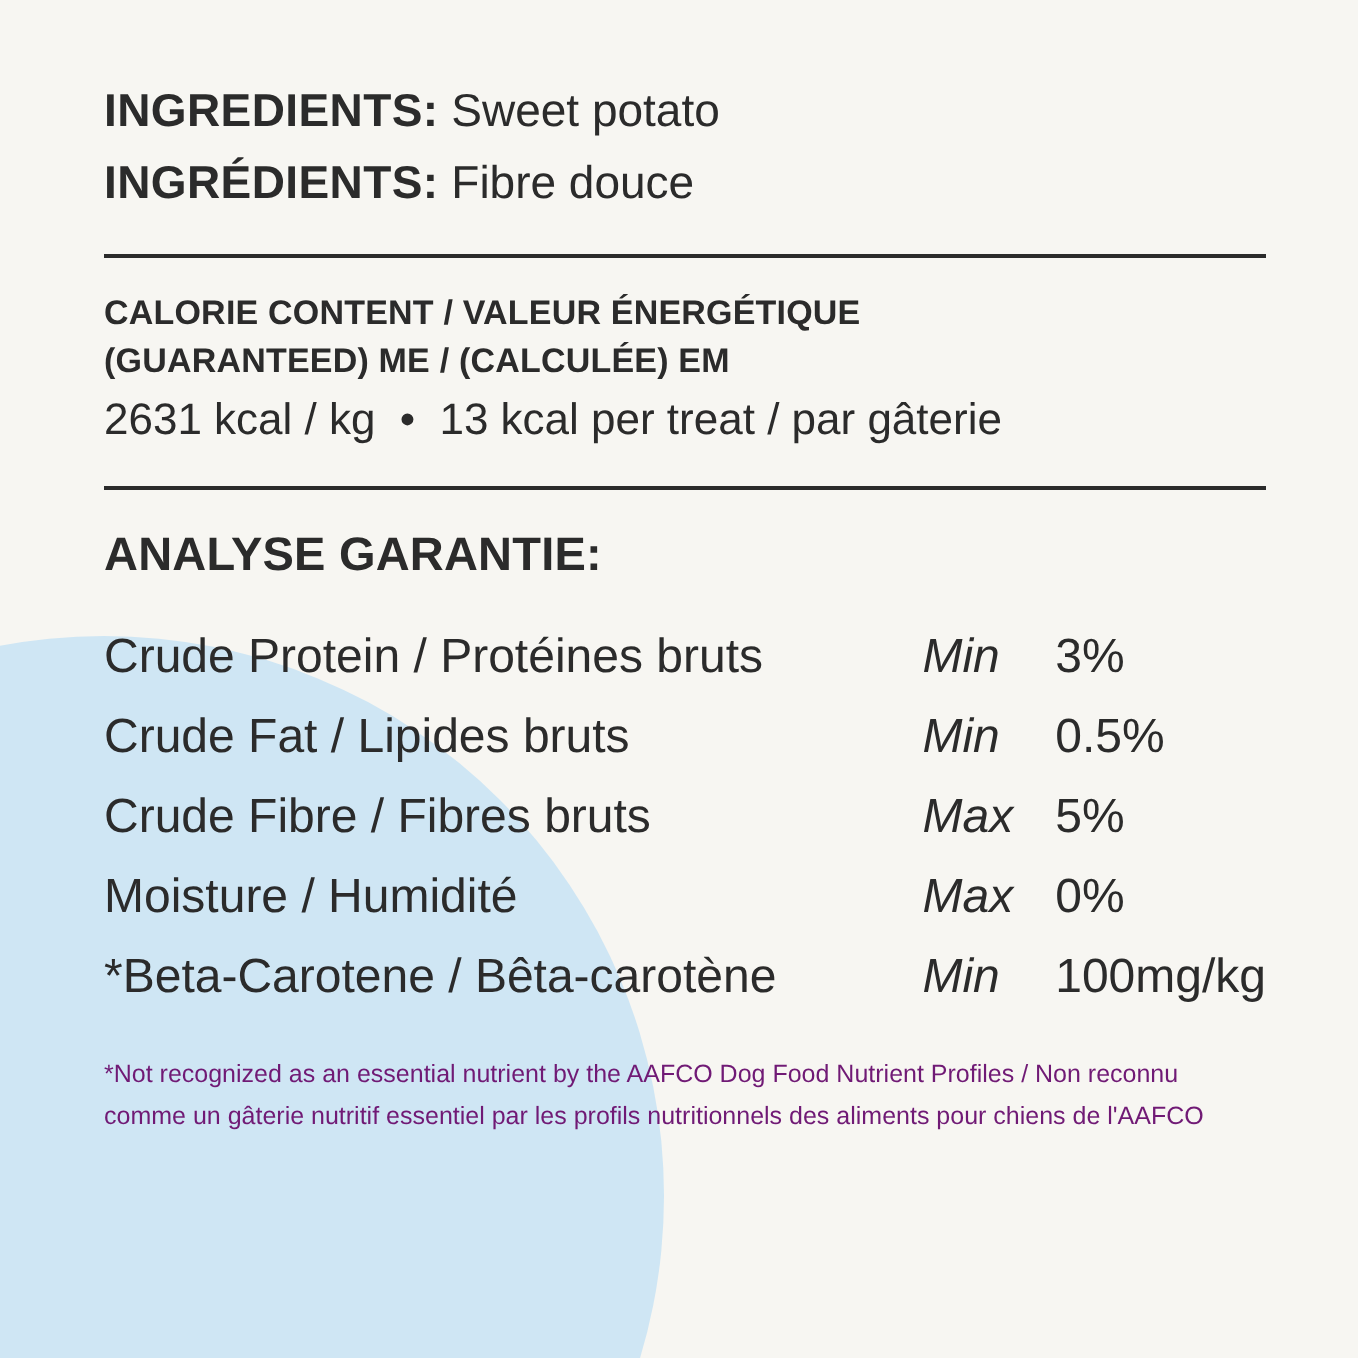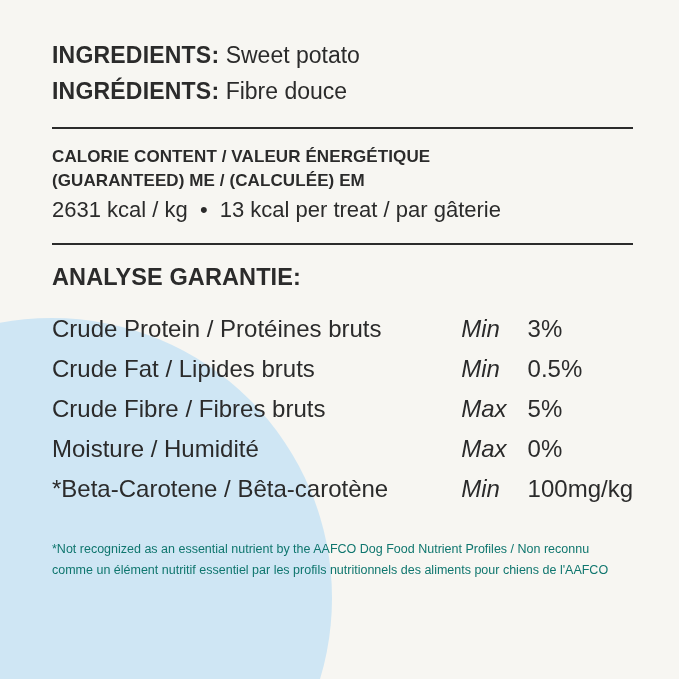--- a/index.html
+++ b/index.html
@@ -92,24 +92,24 @@
     font-size: 24px;
     padding: 6px 0;
     vertical-align: baseline;
     white-space: nowrap;
   }
   .ga-nutrient { width: 415px; }
   .ga-limit { width: 68px; font-style: italic; }
   .ga-value { }
 
   .footnote {
-    margin-top: 30px;
+    margin-top: 18px;
     font-size: 12.5px;
     line-height: 1.65;
-    color: #0f766e;
+    color: #701a75;
     max-width: 590px;
   }
 </style>
 </head>
 <body>
 
 <div class="page">
 
   <div class="blue-blob"></div>
 
@@ -168,18 +168,18 @@
           <tr>
             <td class="ga-nutrient">*Beta-Carotene / Bêta-carotène</td>
             <td class="ga-limit">Min</td>
             <td class="ga-value">100mg/kg</td>
           </tr>
         </tbody>
       </table>
 
       <div class="footnote">
         <div>*Not recognized as an essential nutrient by the AAFCO Dog Food Nutrient Profiles / Non reconnu</div>
-        <div>comme un élément nutritif essentiel par les profils nutritionnels des aliments pour chiens de l'AAFCO</div>
+        <div>comme un gâterie nutritif essentiel par les profils nutritionnels des aliments pour chiens de l'AAFCO</div>
       </div>
     </div>
 
   </div>
 </div>
 
 </body></html>

